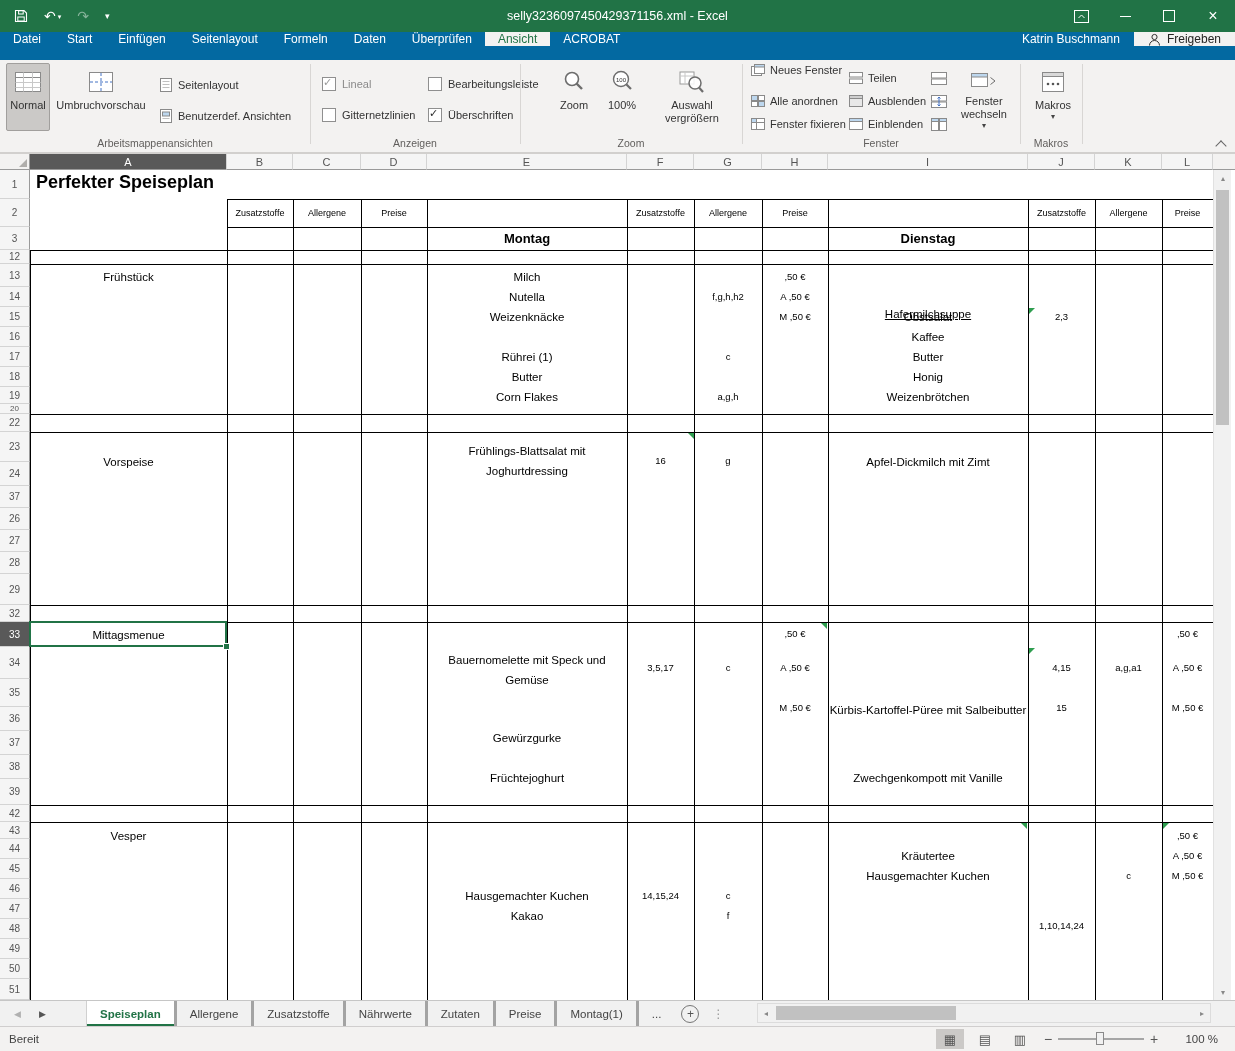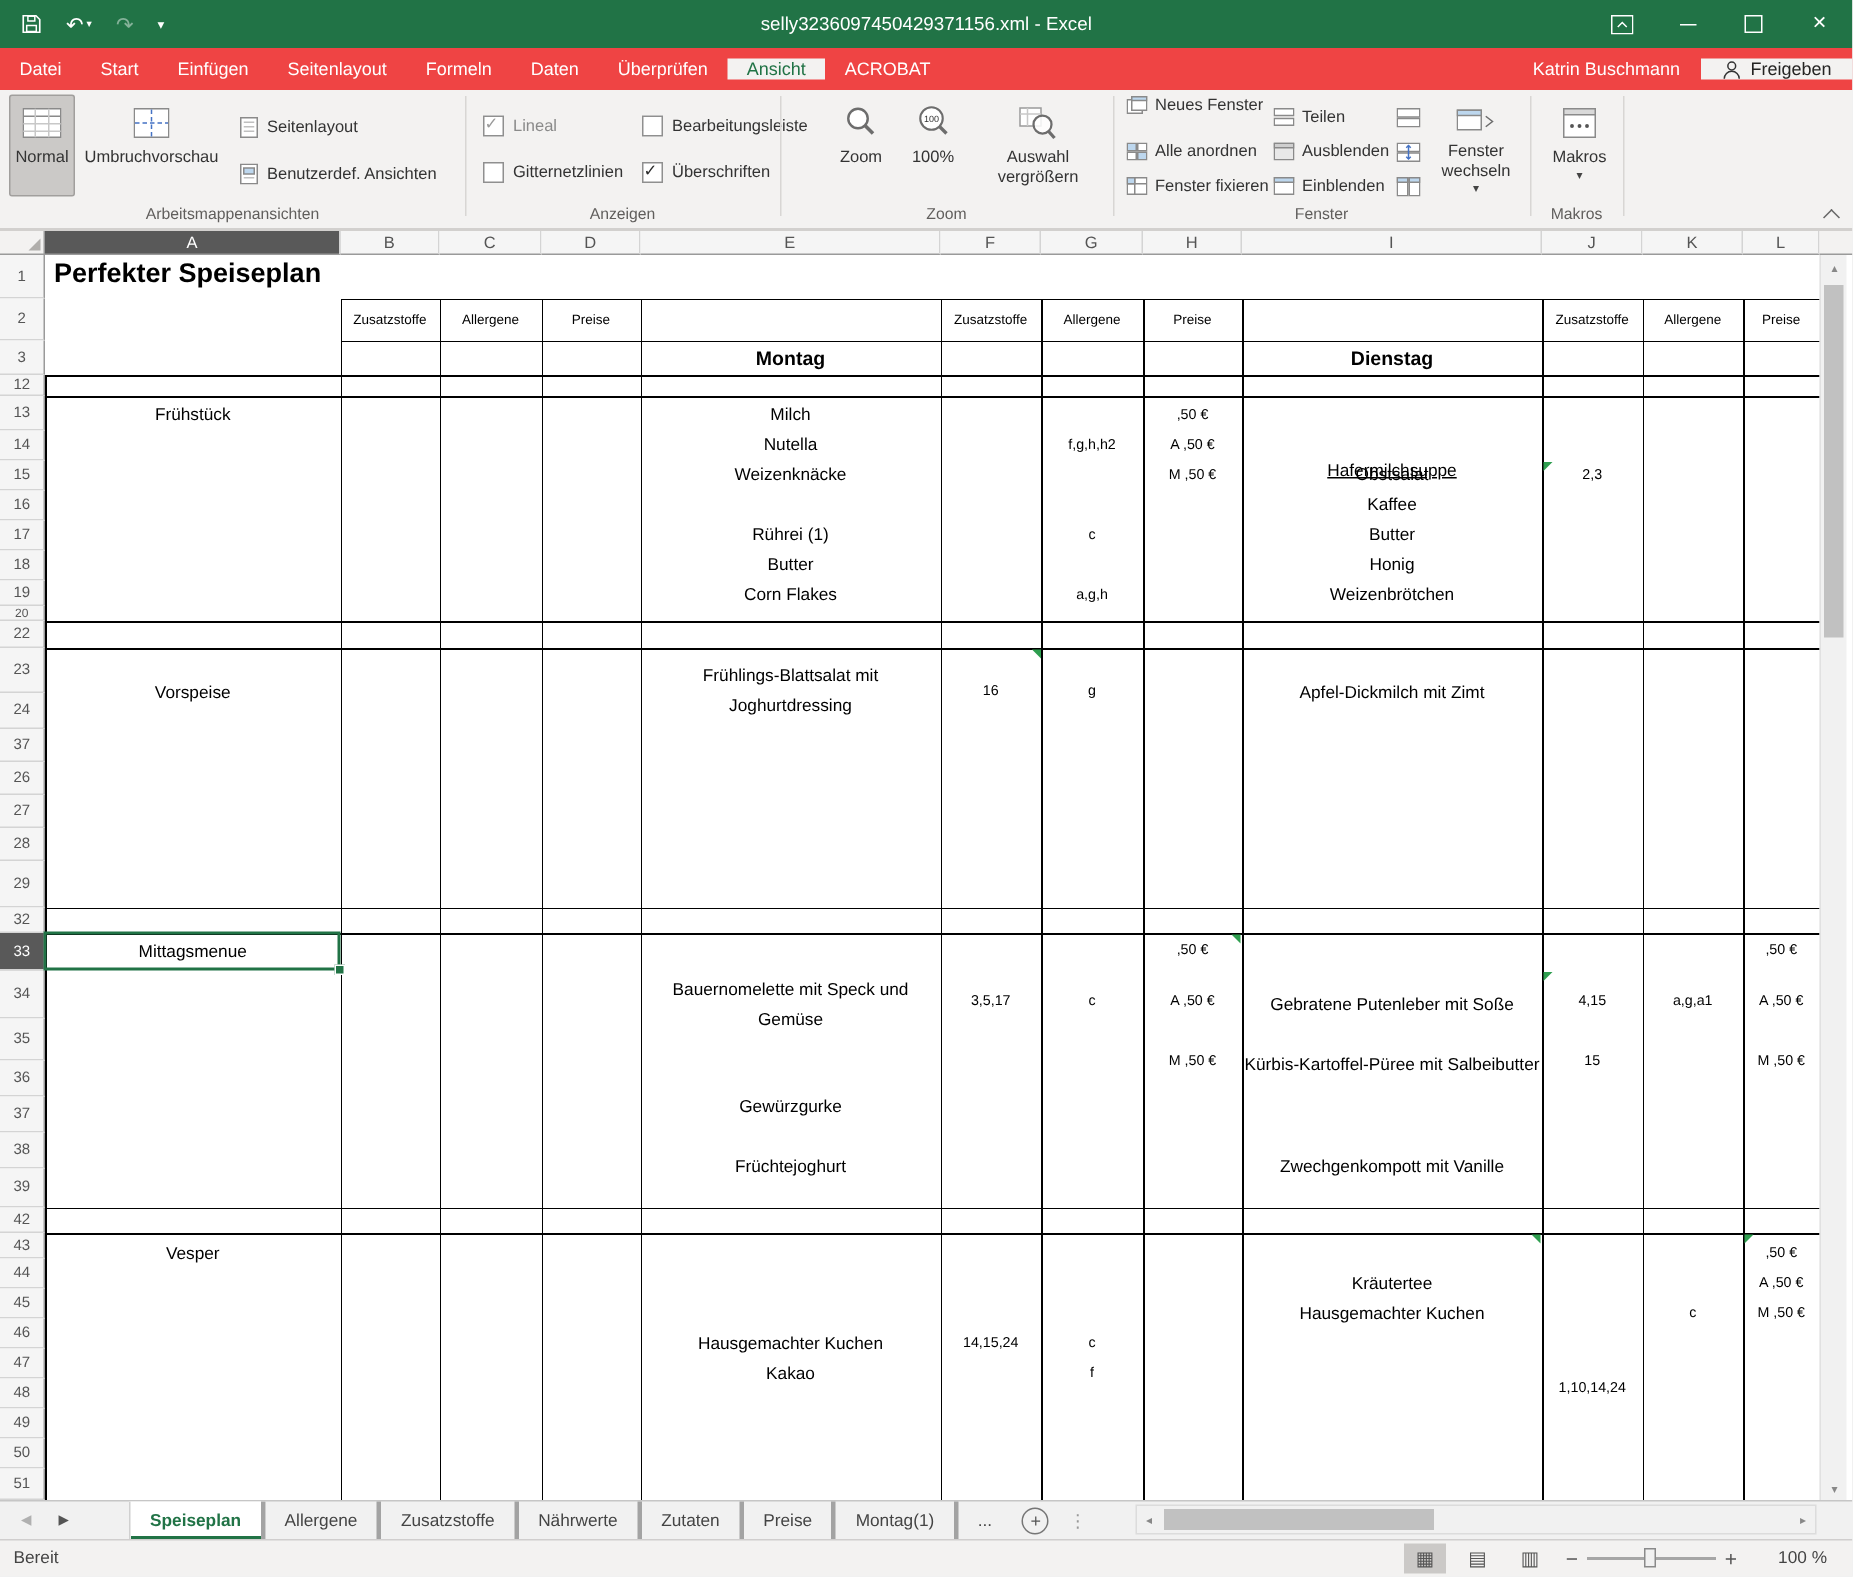--- a/index.html
+++ b/index.html
@@ -10,21 +10,21 @@
   .titlebar{position:absolute;left:0;top:0;width:100%;height:32px;background:#217346;color:#fff;}
   .qat{position:absolute;left:14px;top:0;height:32px;display:flex;align-items:center;gap:16px;}
   .qbtn{display:flex;align-items:center;color:#fff;font-size:14px;line-height:1;}
   .wtitle{position:absolute;left:0;right:0;top:0;height:32px;display:flex;align-items:center;justify-content:center;font-size:12.5px;color:#fff;}
   .wctrls{position:absolute;right:0;top:0;height:32px;display:flex;}
   .wc{width:44px;height:32px;display:flex;align-items:center;justify-content:center;color:#fff;font-size:14px;}
   .minbar{width:11px;height:1px;background:#fff;}
   .maxbox{width:10px;height:10px;border:1px solid #fff;}
 
   
-  .tabrow{position:absolute;left:0;top:32px;width:100%;height:28px;background:#ef4444;display:flex;align-items:center;color:#fff;font-size:12px;}
+  .tabrow{position:absolute;left:0;top:32px;width:100%;height:28px;background:#0369a1;display:flex;align-items:flex-start;color:#fff;font-size:12px;}
   .rtab{padding:0 13px;display:flex;align-items:center;white-space:nowrap;}
   .rtab.active{background:#f3f2f1;color:#217346;}
   .tellme{display:flex;align-items:center;gap:7px;background:#2f8255;padding:0 12px;width:200px;margin-left:6px;white-space:nowrap;}
   .tr-user{margin-left:auto;display:flex;align-items:center;padding:0 14px;white-space:nowrap;}
   .tr-share{display:flex;align-items:center;gap:6px;background:#f3f2f1;color:#252423;padding:0 14px;white-space:nowrap;}
 
   
   .ribbon{position:absolute;left:0;top:60px;width:100%;height:92px;background:#f3f2f1;border-bottom:2px solid #d2d0ce;box-sizing:content-box;}
   .bigbtn{position:absolute;top:3px;height:68px;display:flex;flex-direction:column;align-items:center;padding-top:3px;font-size:11px;color:#333;text-align:center;border:1px solid transparent;border-radius:2px;box-sizing:border-box;}
   .bigbtn.selected{background:#cbc9c7;border-color:#a19f9d;}
@@ -444,21 +444,20 @@
 
   <div class="cx" style="left:31px;top:622px;width:195px;height:25px;">Mittagsmenue</div>
   <div class="cx" style="left:427px;top:650px;width:200px;height:40px;">Bauernomelette mit Speck und Gemüse</div>
   <div class="cx" style="left:427px;top:728px;width:200px;height:20px;">Gewürzgurke</div>
   <div class="cx" style="left:427px;top:768px;width:200px;height:20px;">Früchtejoghurt</div>
   <div class="cx cs" style="left:627px;top:658px;width:67px;height:20px;">3,5,17</div>
   <div class="cx cs" style="left:694px;top:658px;width:68px;height:20px;">c</div>
   <div class="cx cs" style="left:762px;top:624px;width:66px;height:20px;">,50 €</div>
   <div class="cx cs" style="left:762px;top:658px;width:66px;height:20px;">A ,50 €</div>
   <div class="cx cs" style="left:762px;top:698px;width:66px;height:20px;">M ,50 €</div>
-  <div class="cx" style="left:828px;top:650px;width:200px;height:40px;">Gebratene Putenleber mit Soße</div>
   <div class="cx" style="left:828px;top:690px;width:200px;height:40px;">Kürbis-Kartoffel-Püree mit Salbeibutter</div>
   <div class="cx" style="left:828px;top:768px;width:200px;height:20px;">Zwechgenkompott mit Vanille</div>
   <div class="cx cs" style="left:1028px;top:658px;width:67px;height:20px;">4,15</div>
   <div class="cx cs" style="left:1028px;top:698px;width:67px;height:20px;">15</div>
   <div class="cx cs" style="left:1095px;top:658px;width:67px;height:20px;">a,g,a1</div>
   <div class="cx cs" style="left:1162px;top:624px;width:51px;height:20px;">,50 €</div>
   <div class="cx cs" style="left:1162px;top:658px;width:51px;height:20px;">A ,50 €</div>
   <div class="cx cs" style="left:1162px;top:698px;width:51px;height:20px;">M ,50 €</div>
 
   <div class="cx" style="left:30px;top:826px;width:197px;height:20px;">Vesper</div>

